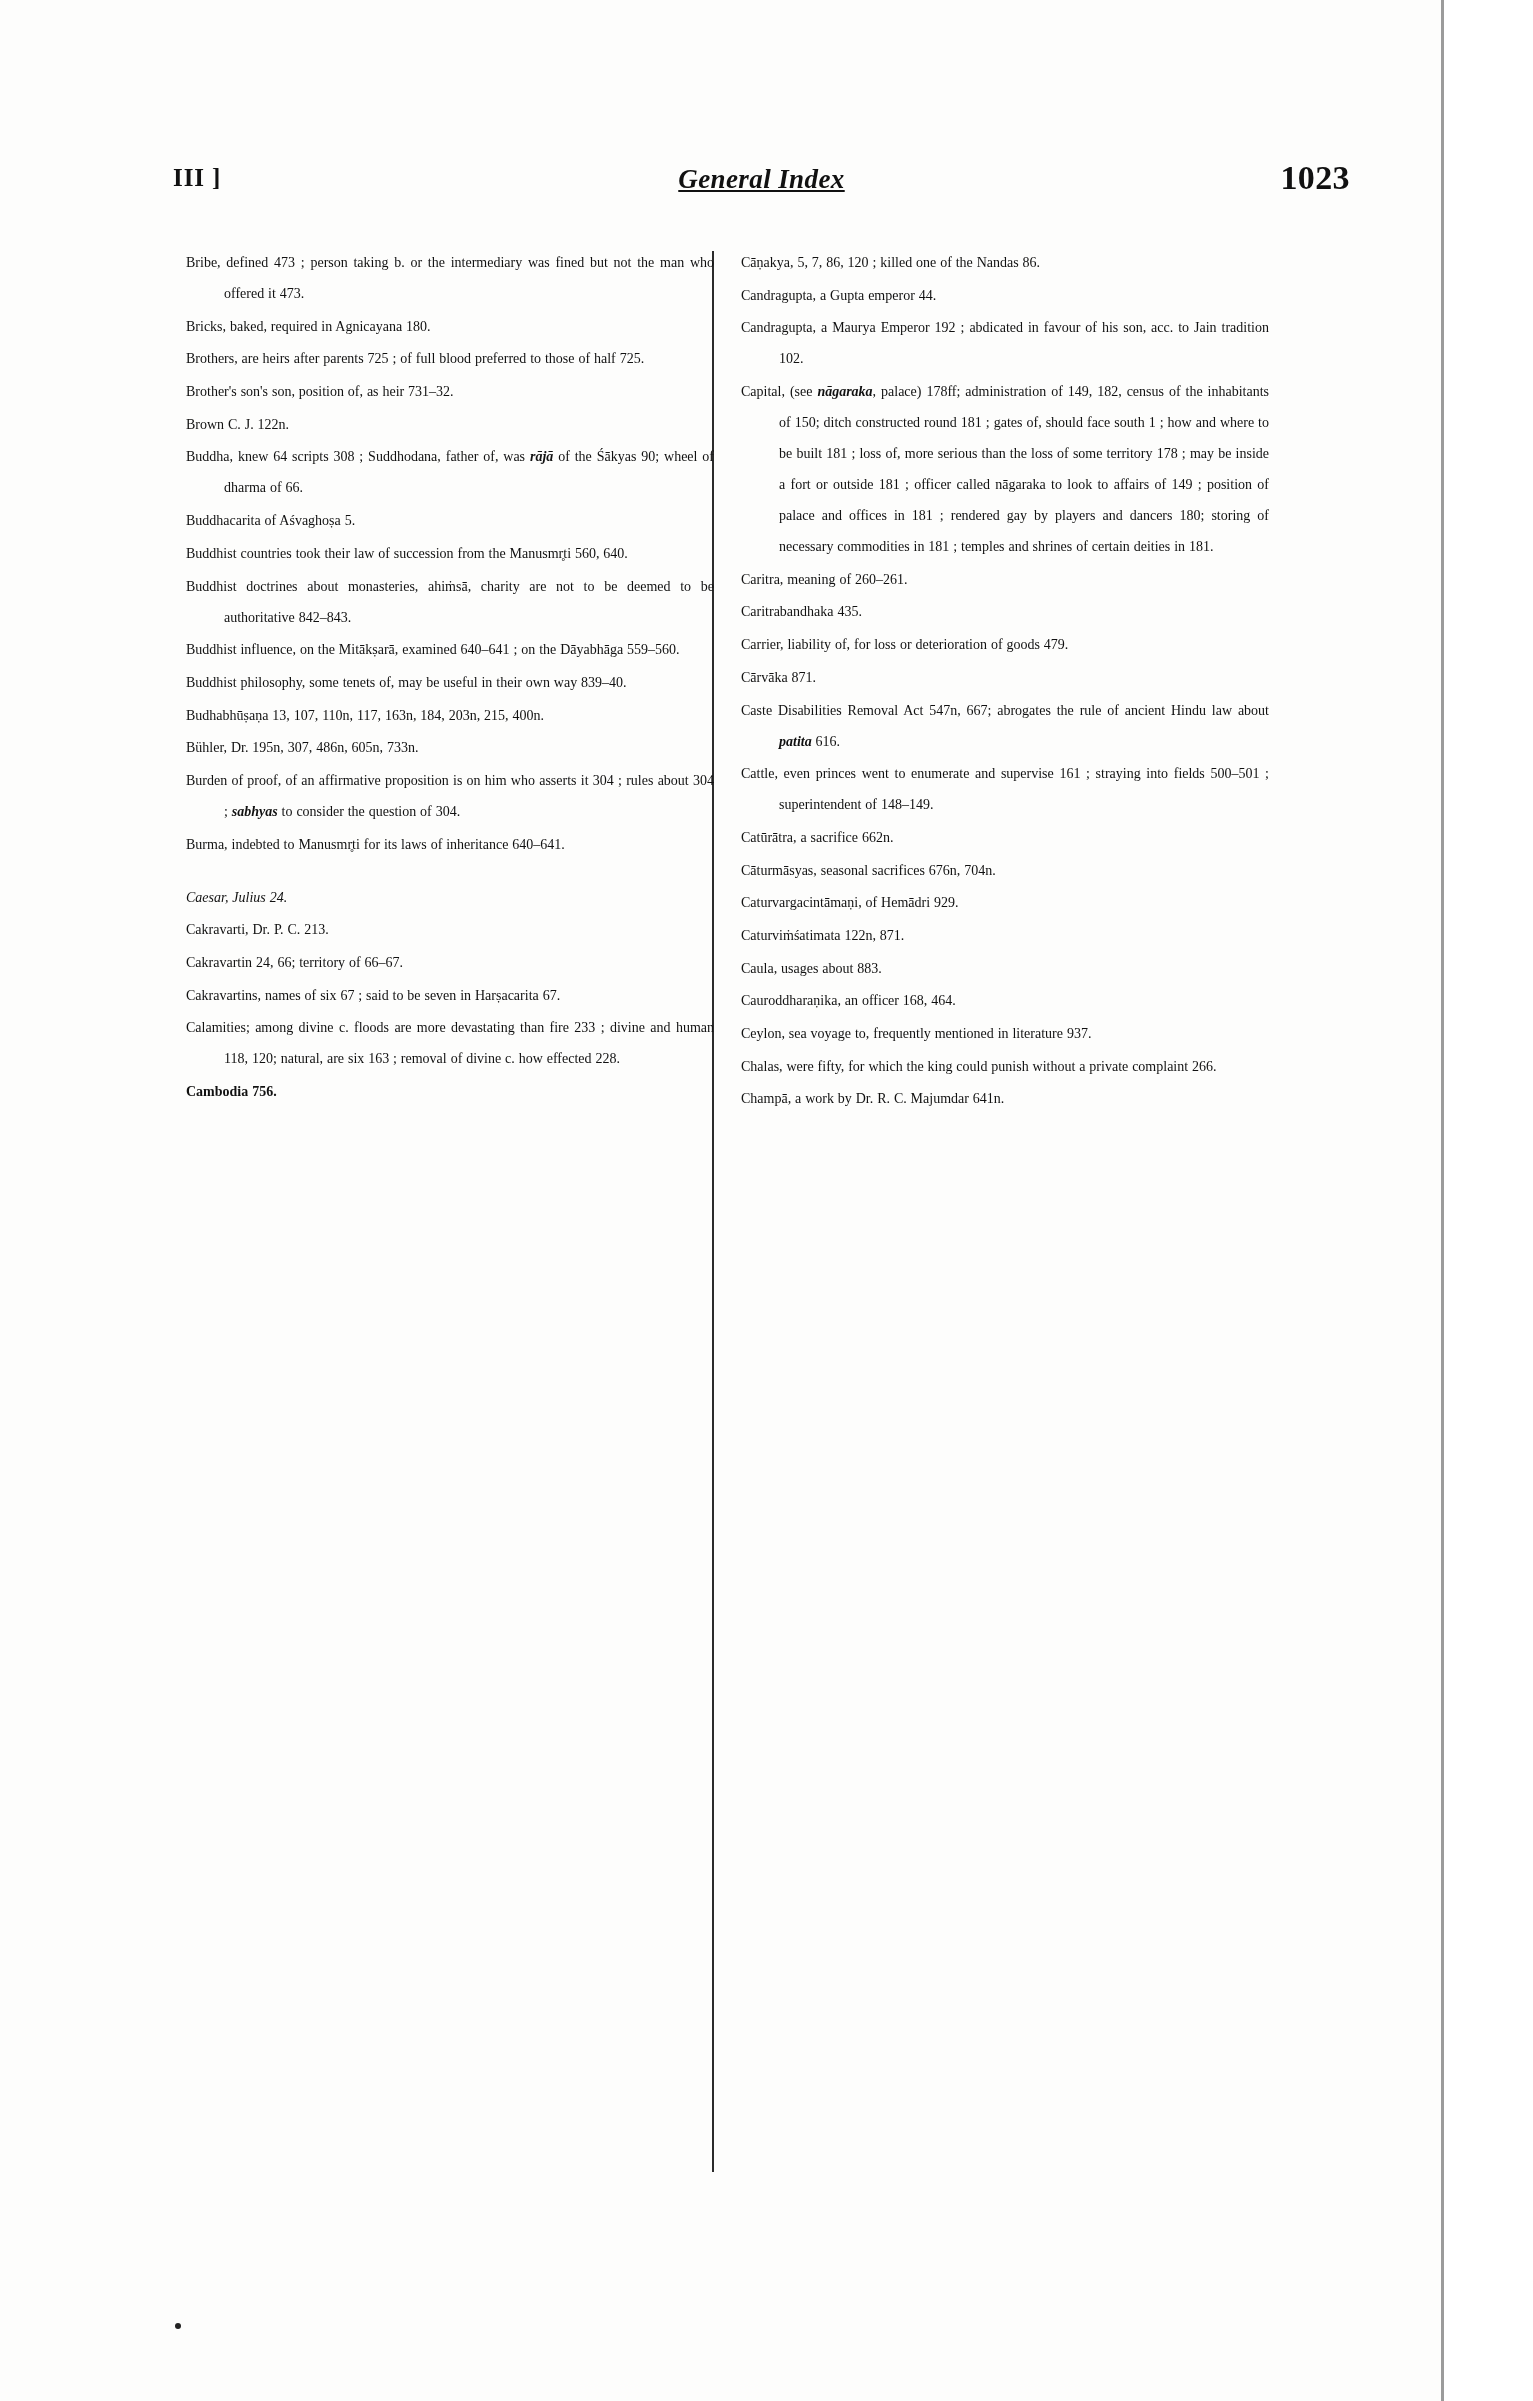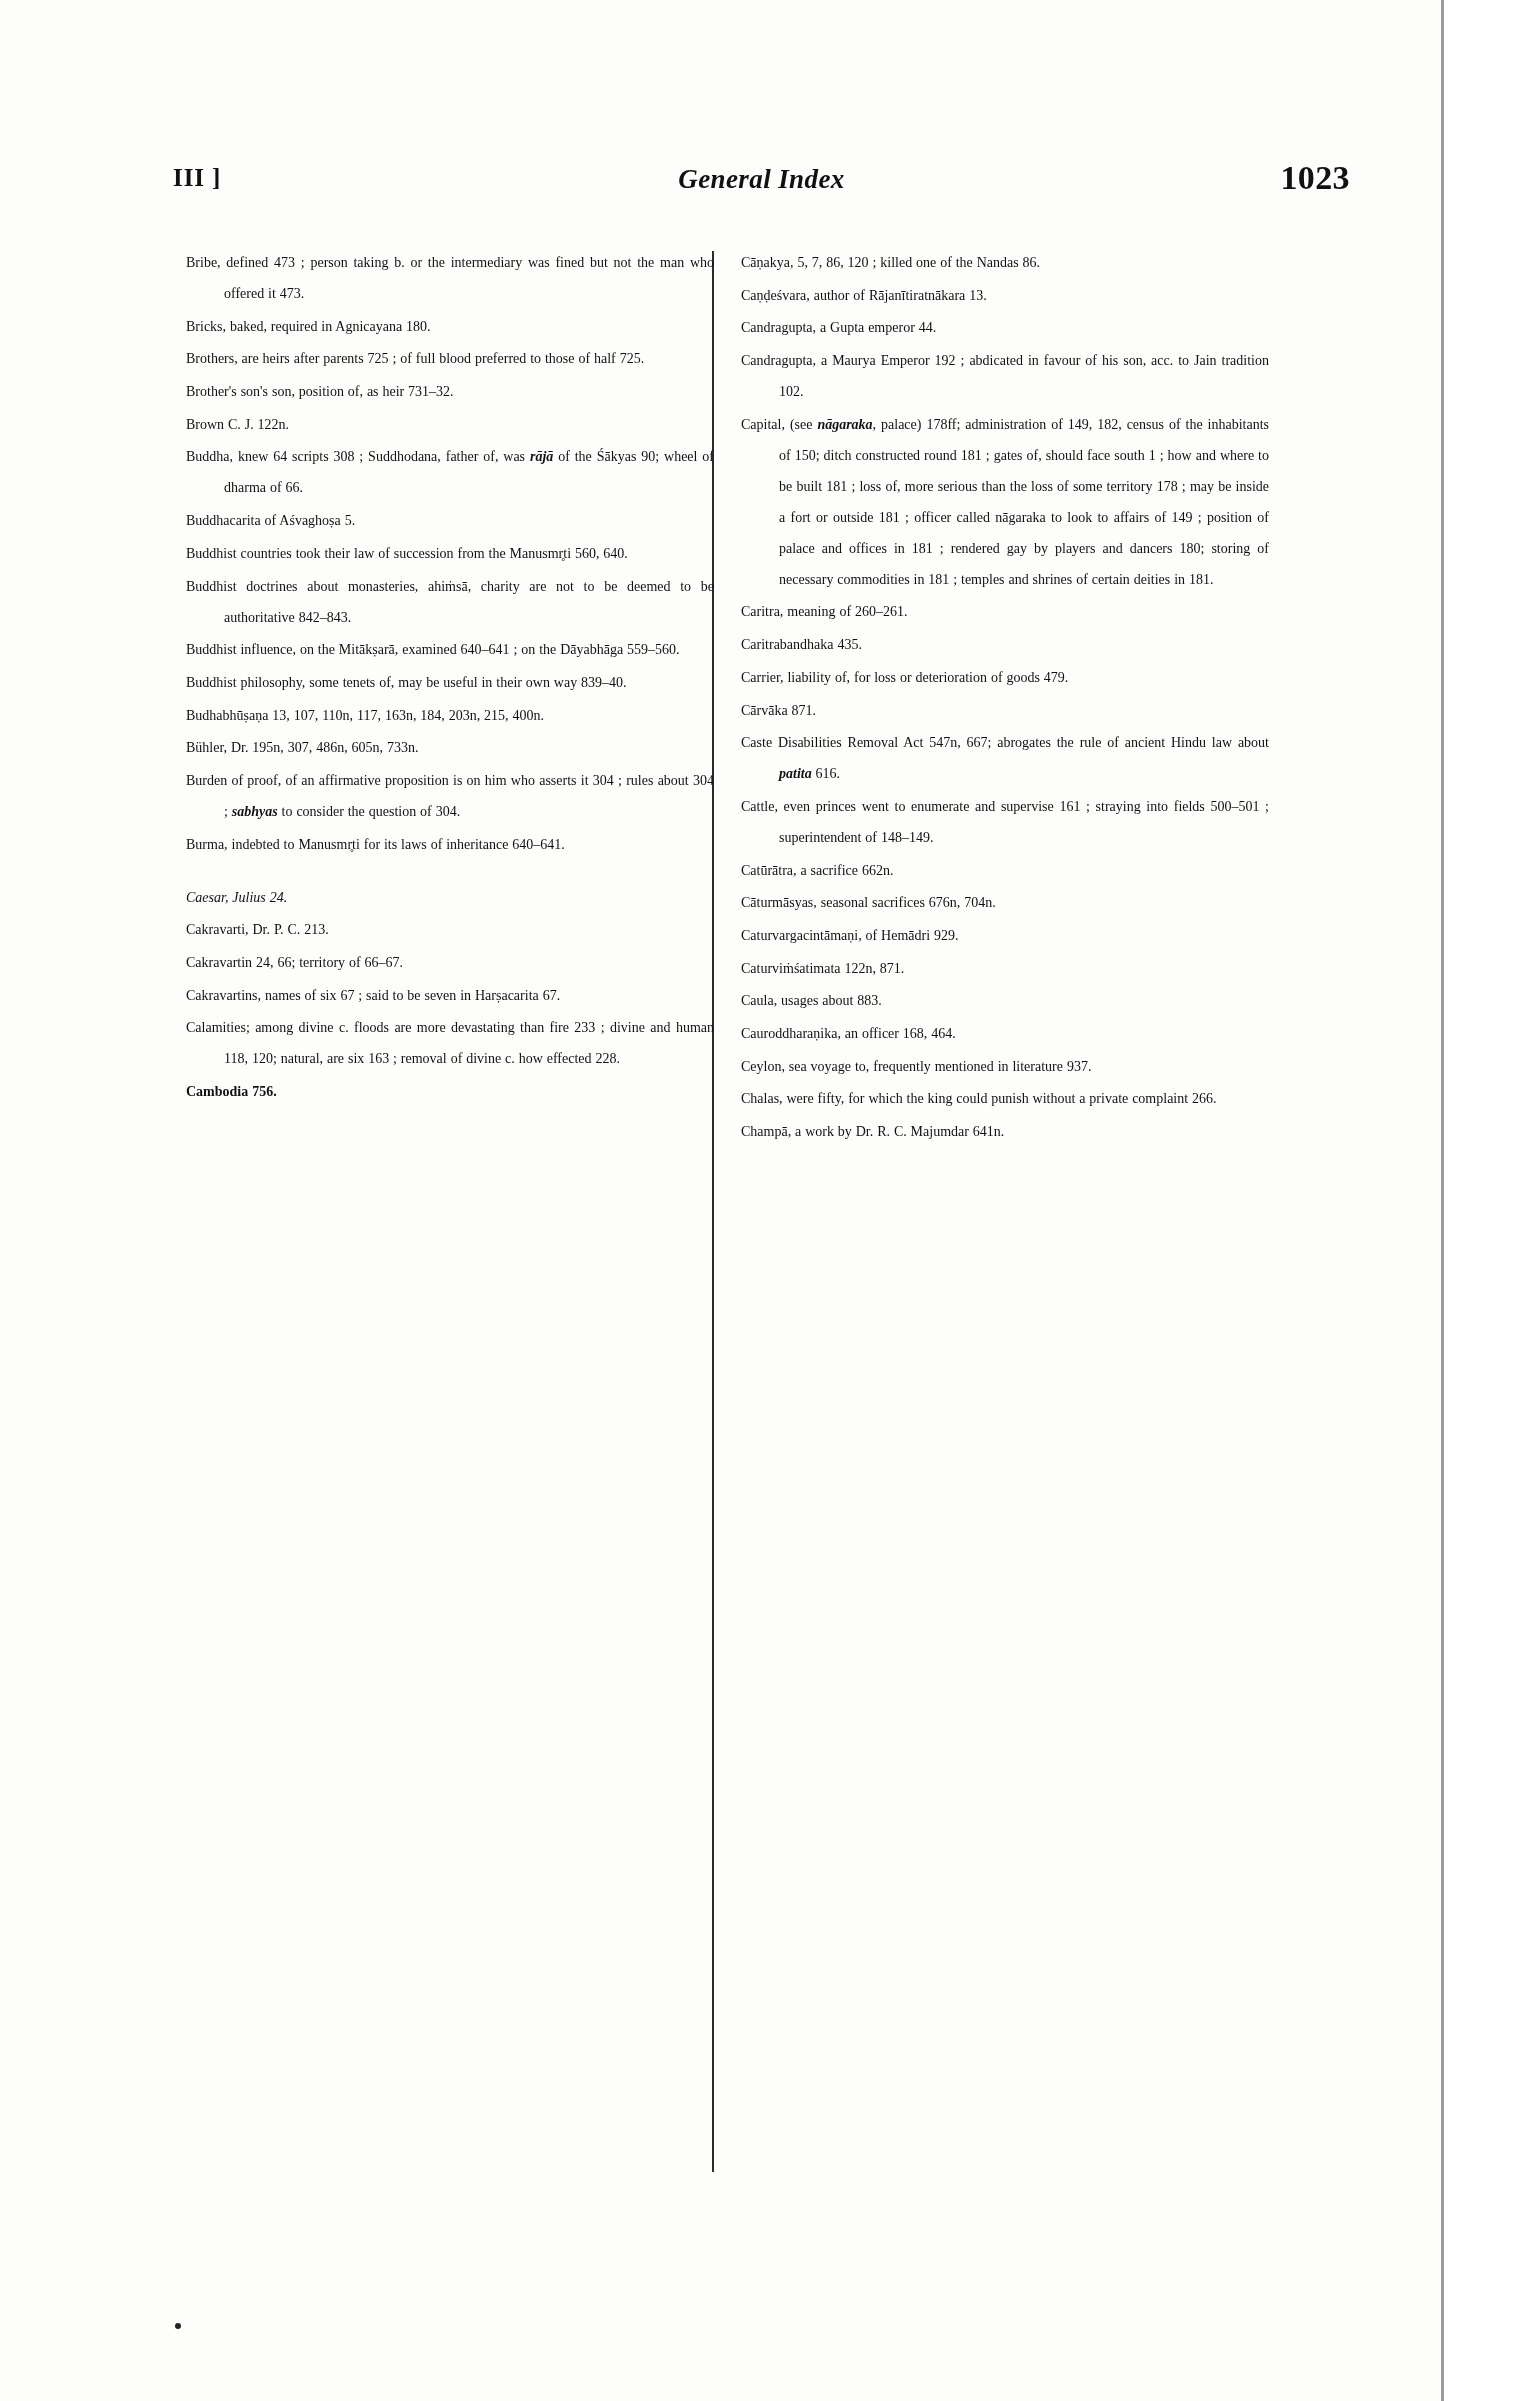--- a/index.html
+++ b/index.html
@@ -60,20 +60,21 @@
   .hdr-center {
     position: absolute;
     left: 0;
     top: 0;
     width: 1177px;
     text-align: center;
     font-style: italic;
     font-weight: bold;
     font-size: 27px;
     letter-spacing: 0.4px;
+    text-decoration: underline;
   }
   .hdr-right {
     position: absolute;
     right: 0;
     top: -5.2px;
     font-size: 34px;
     font-weight: bold;
     letter-spacing: 0.4px;
   }
 
@@ -156,21 +157,20 @@
         <div class="entry">Burma, indebted to Manusmr̥ti for its laws of inheritance 640–641.</div>
         <div class="entry gap-above">Caesar, Julius 24.</div>
         <div class="entry">Cakravarti, Dr. P. C. 213.</div>
         <div class="entry">Cakravartin 24, 66; territory of 66–67.</div>
         <div class="entry">Cakravartins, names of six 67 ; said to be seven in Harṣacarita 67.</div>
         <div class="entry">Calamities; among divine c. floods are more devastating than fire 233 ; divine and human 118, 120; natural, are six 163 ; removal of divine c. how effected 228.</div>
         <div class="entry bold">Cambodia 756.</div>
       </div>
     <div class="col col-right" id="col-right">
         <div class="entry">Cāṇakya, 5, 7, 86, 120 ; killed one of the Nandas 86.</div>
-        <div class="entry">Caṇḍeśvara, author of Rājanītiratnākara 13.</div>
         <div class="entry">Candragupta, a Gupta emperor 44.</div>
         <div class="entry">Candragupta, a Maurya Emperor 192 ; abdicated in favour of his son, acc. to Jain tradition 102.</div>
         <div class="entry">Capital, (see <i>nāgaraka</i>, palace) 178ff; administration of 149, 182, census of the inhabitants of 150; ditch constructed round 181 ; gates of, should face south 1 ; how and where to be built 181 ; loss of, more serious than the loss of some territory 178 ; may be inside a fort or outside 181 ; officer called nāgaraka to look to affairs of 149 ; position of palace and offices in 181 ; rendered gay by players and dancers 180; storing of necessary commodities in 181 ; temples and shrines of certain deities in 181.</div>
         <div class="entry">Caritra, meaning of 260–261.</div>
         <div class="entry">Caritrabandhaka 435.</div>
         <div class="entry">Carrier, liability of, for loss or deterioration of goods 479.</div>
         <div class="entry">Cārvāka 871.</div>
         <div class="entry">Caste Disabilities Removal Act 547n, 667; abrogates the rule of ancient Hindu law about <i>patita</i> 616.</div>
         <div class="entry">Cattle, even princes went to enumerate and supervise 161 ; straying into fields 500–501 ; superintendent of 148–149.</div>
         <div class="entry">Catūrātra, a sacrifice 662n.</div>

